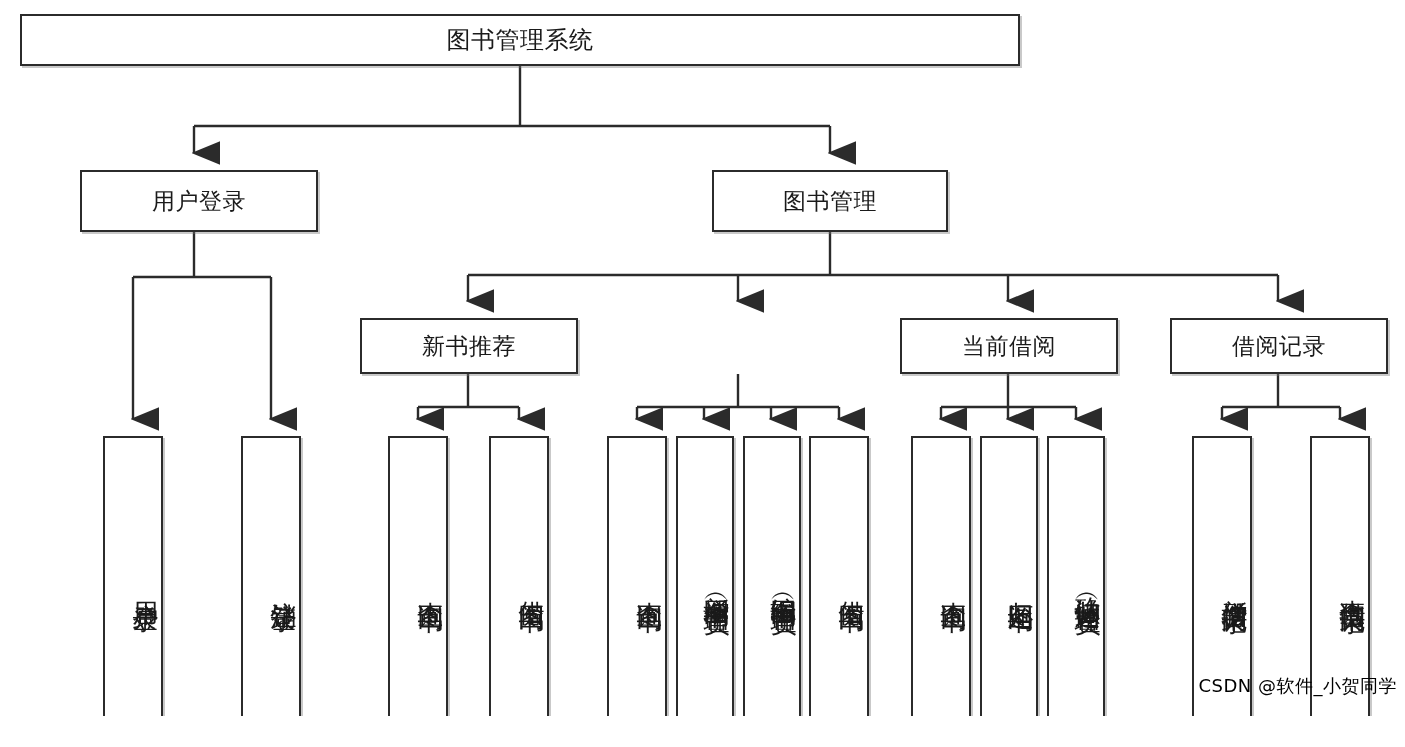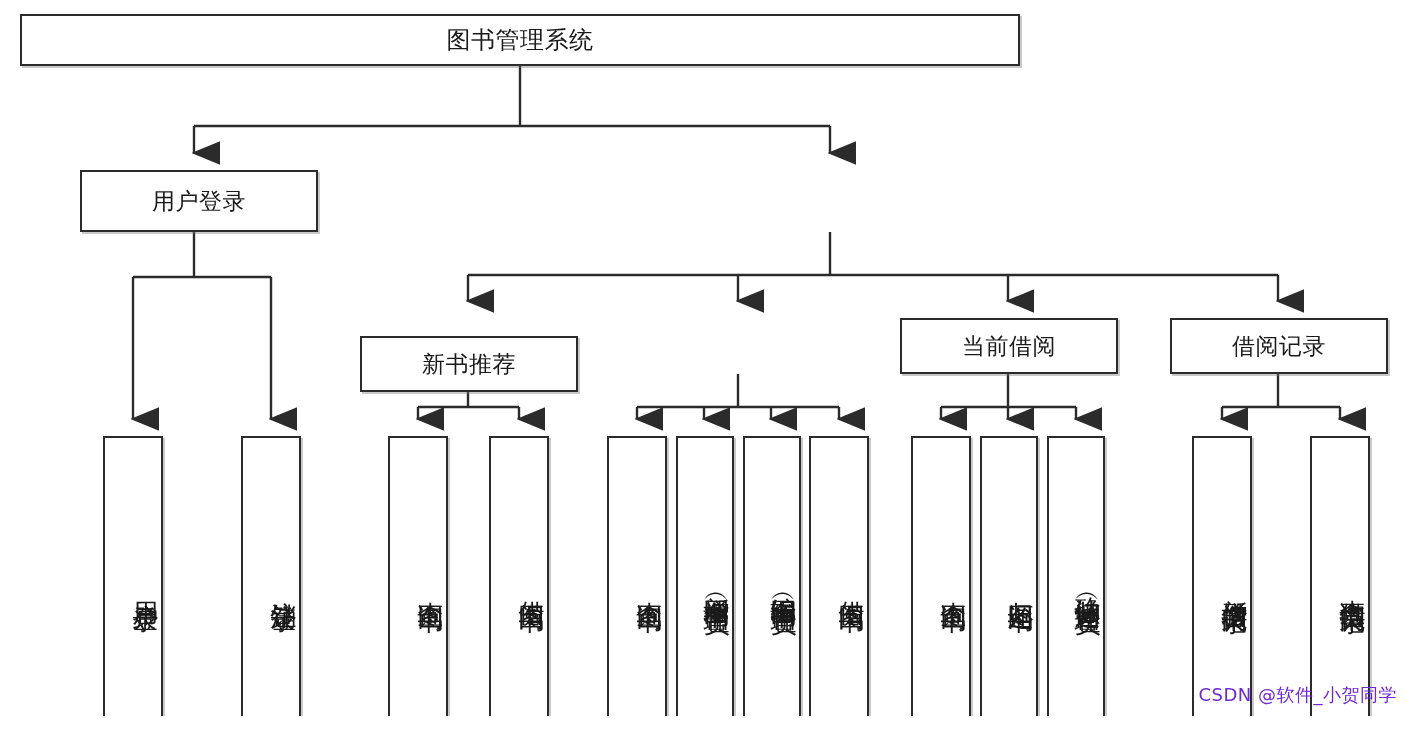--- a/index.html
+++ b/index.html
@@ -61,23 +61,23 @@
     text-orientation: upright;
     display: block;
     text-align: center;
   }
   .node.v.start .vtext {
     margin-top: 0px;
   }
   .watermark {
     position: absolute;
     right: 8px;
-    bottom: 9px;
+    bottom: 18px;
     font-size: 18px;
-    color: #6d28d9;
+    color: #000000;
     white-space: nowrap;
     z-index: 3;
     letter-spacing: 0.5px;
   }
 </style>
 </head>
 <body>
 
 <div id="canvas">
 
@@ -133,22 +133,25 @@
     </g>
   </svg>
 
   <div class="node h root" style="left:20px; top:14px; width:1000px; height:52px;">
     <span>图书管理系统</span>
   </div>
 
   <div class="node h" style="left:80px; top:170px; width:238px; height:62px;">
     <span>用户登录</span>
   </div>
-
-  <div class="node h" style="left:360px; top:336px; width:218px; height:56px;">
+  <div class="node h" style="left:712px; top:170px; width:236px; height:62px;">
+    <span>图书管理</span>
+  </div>
+
+  <div class="node h" style="left:360px; top:318px; width:218px; height:56px;">
     <span>新书推荐</span>
   </div>
   <div class="node h" style="left:1170px; top:318px; width:218px; height:56px;">
     <span>借阅记录</span>
   </div>
   <div class="node h" style="left:900px; top:318px; width:218px; height:56px;">
     <span>当前借阅</span>
   </div>
 
   <div class="node v" style="left:103px; top:436px; width:60px; height:297px;">

